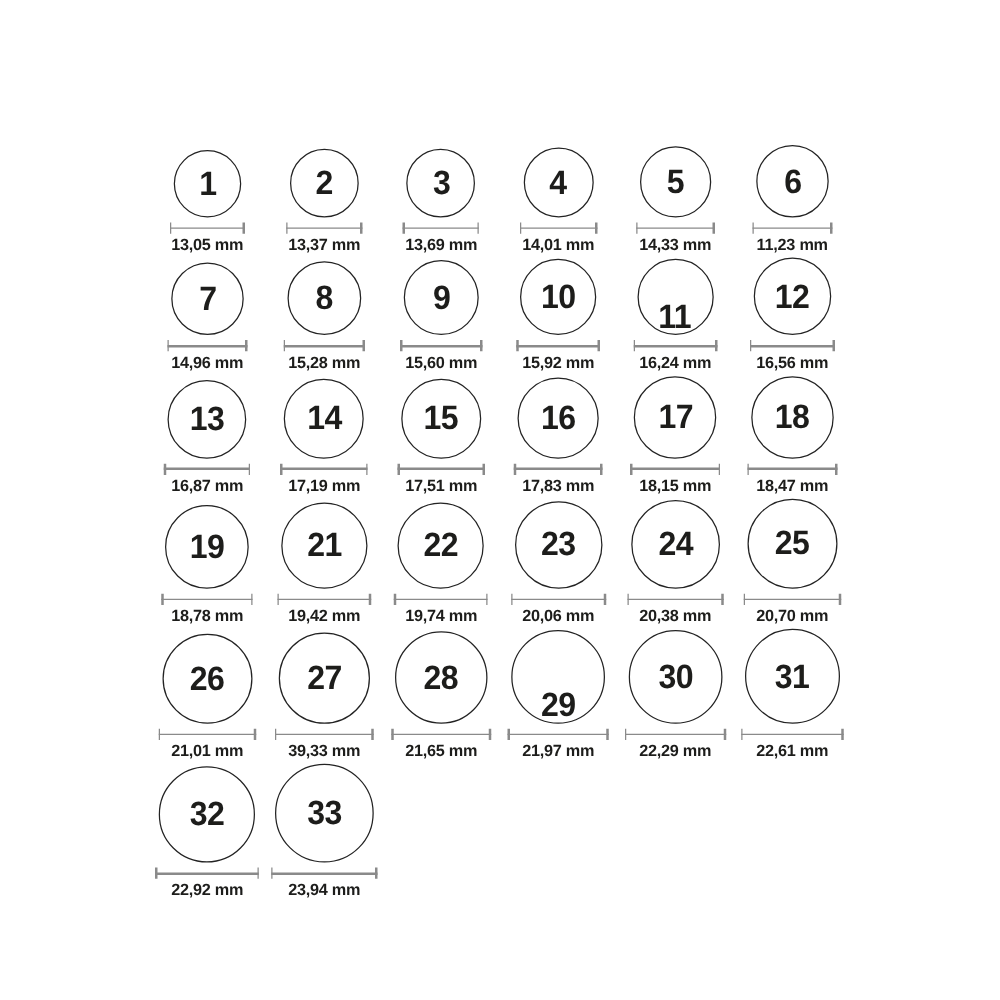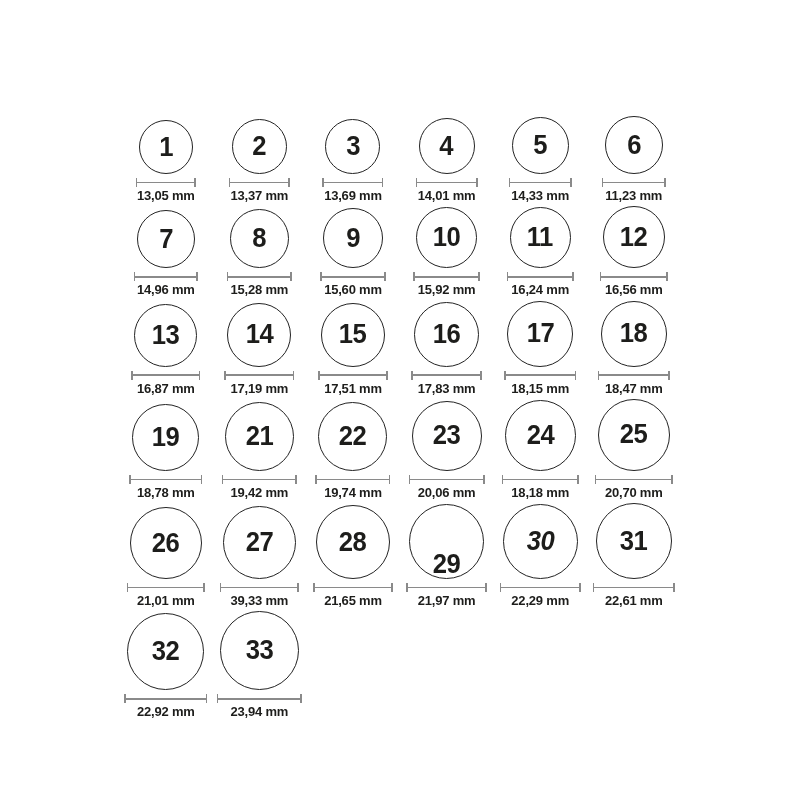--- a/index.html
+++ b/index.html
@@ -187,21 +187,21 @@
       <span class="num">10</span>
     </div>
     <div class="dim" style="width: 67px;">
       <span class="tick tick-left"></span>
       <span class="tick tick-right"></span>
     </div>
     <div class="label">15,92 mm</div>
   </div>
 
   <div class="cell">
-    <div class="circle" style="width: 61px; height: 61px;">
+    <div class="circle" style="width: 61px; height: 61px; align-items: flex-end;">
       <span class="num">11</span>
     </div>
     <div class="dim" style="width: 67px;">
       <span class="tick tick-left"></span>
       <span class="tick tick-right"></span>
     </div>
     <div class="label">16,24 mm</div>
   </div>
 
   <div class="cell">
@@ -327,21 +327,21 @@
   </div>
 
   <div class="cell">
     <div class="circle" style="width: 71px; height: 71px;">
       <span class="num">24</span>
     </div>
     <div class="dim" style="width: 77px;">
       <span class="tick tick-left"></span>
       <span class="tick tick-right"></span>
     </div>
-    <div class="label">18,18 mm</div>
+    <div class="label">20,38 mm</div>
   </div>
 
   <div class="cell">
     <div class="circle" style="width: 72px; height: 72px;">
       <span class="num">25</span>
     </div>
     <div class="dim" style="width: 78px;">
       <span class="tick tick-left"></span>
       <span class="tick tick-right"></span>
     </div>
@@ -386,21 +386,21 @@
       <span class="num">29</span>
     </div>
     <div class="dim" style="width: 81px;">
       <span class="tick tick-left"></span>
       <span class="tick tick-right"></span>
     </div>
     <div class="label">21,97 mm</div>
   </div>
 
   <div class="cell">
-    <div class="circle" style="width: 75px; height: 75px; font-style: italic;">
+    <div class="circle" style="width: 75px; height: 75px;">
       <span class="num">30</span>
     </div>
     <div class="dim" style="width: 81px;">
       <span class="tick tick-left"></span>
       <span class="tick tick-right"></span>
     </div>
     <div class="label">22,29 mm</div>
   </div>
 
   <div class="cell">

